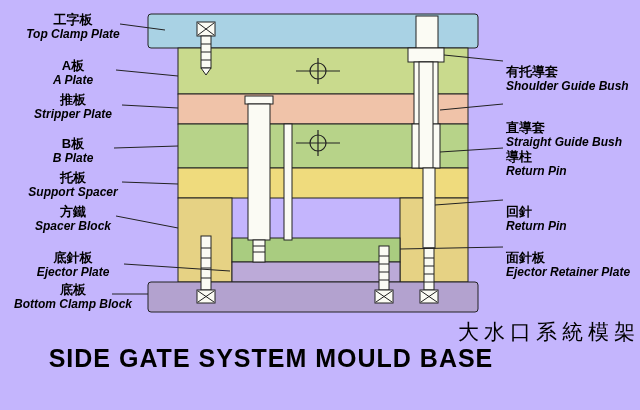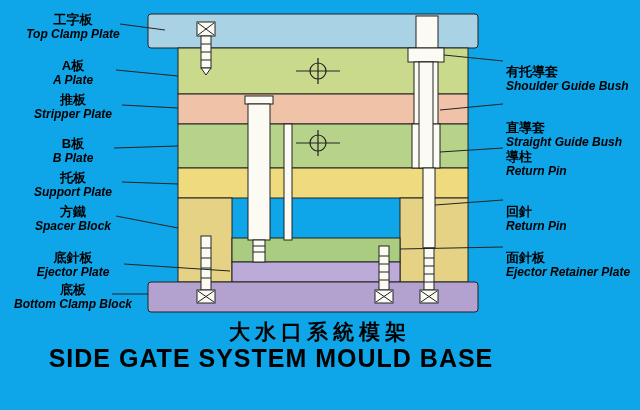--- a/index.html
+++ b/index.html
@@ -1,27 +1,27 @@
 <!DOCTYPE html>
 <html><head>
 <meta charset="utf-8">
 <style>
   html,body{margin:0;padding:0;background:#ffffff;}
   .canvas{
-    position:relative;width:640px;height:410px;background:#0ea5e9;
+    position:relative;width:640px;height:410px;background:#c4b5fd;
     font-family:"Liberation Sans", sans-serif;color:#000;overflow:hidden;
   }
   svg{position:absolute;left:0;top:0;}
   .lbl{position:absolute;font-weight:bold;line-height:1.18;}
   .lbl-left{left:2px;width:142px;text-align:center;}
   .lbl-right{left:506px;text-align:left;white-space:nowrap;margin-top:12px;}
   .zh{font-size:13px;display:block;}
   .en{font-size:12px;display:block;font-style:italic;}
-  .title-zh{position:absolute;left:0;top:318px;width:640px;text-align:center;
-    font-size:21px;font-weight:bold;letter-spacing:5px;}
+  .title-zh{position:absolute;left:0;top:318px;width:640px;text-align:right;
+    font-size:21px;font-weight:normal;letter-spacing:5px;}
   .title-en{position:absolute;left:0;top:344px;width:542px;text-align:center;
     font-size:25px;font-weight:bold;letter-spacing:1px;}
 </style>
 </head>
 <body>
 
 <div class="canvas">
 
   <svg width="640" height="410" viewBox="0 0 640 410">
 
@@ -144,21 +144,21 @@
   <div class="lbl lbl-left" style="top:92px">
     <span class="zh">推板</span>
     <span class="en">Stripper Plate</span>
   </div>
   <div class="lbl lbl-left" style="top:136px">
     <span class="zh">B板</span>
     <span class="en">B Plate</span>
   </div>
   <div class="lbl lbl-left" style="top:170px">
     <span class="zh">托板</span>
-    <span class="en">Support Plate</span>
+    <span class="en">Support Spacer</span>
   </div>
   <div class="lbl lbl-left" style="top:204px">
     <span class="zh">方鐵</span>
     <span class="en">Spacer Block</span>
   </div>
   <div class="lbl lbl-left" style="top:250px">
     <span class="zh">底針板</span>
     <span class="en">Ejector Plate</span>
   </div>
   <div class="lbl lbl-left" style="top:282px">

